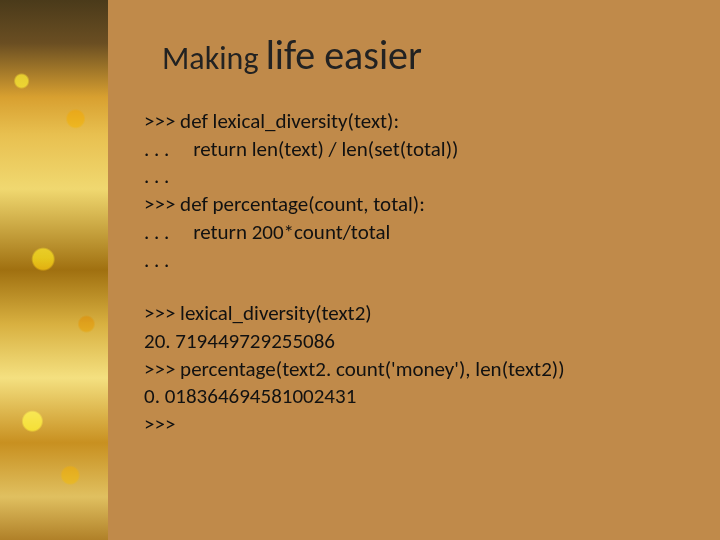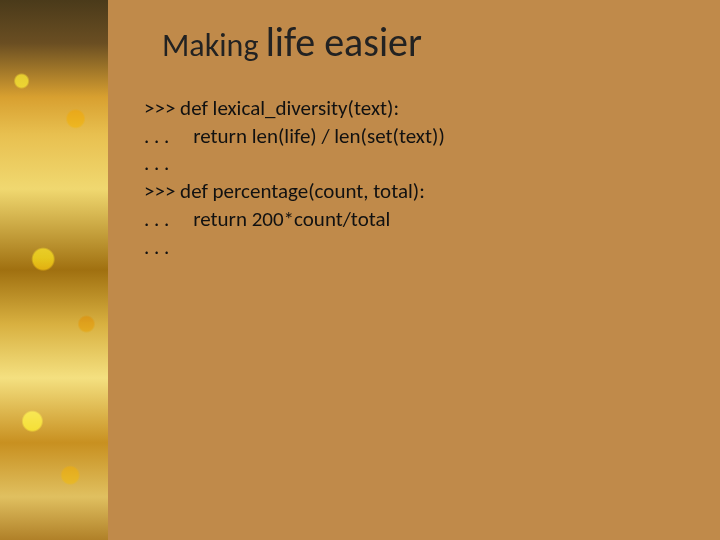--- a/index.html
+++ b/index.html
@@ -37,20 +37,21 @@
       radial-gradient(circle at 40% 48%, rgba(255,230,120,0.7) 0 10px, transparent 12px),
       radial-gradient(circle at 80% 60%, rgba(170,90,10,0.6) 0 7px, transparent 9px),
       radial-gradient(circle at 30% 78%, rgba(255,235,140,0.8) 0 9px, transparent 11px),
       radial-gradient(circle at 65% 88%, rgba(210,140,20,0.6) 0 8px, transparent 10px);
     mix-blend-mode: overlay;
   }
   .main {
     flex: 1;
     padding: 18px 40px 0 36px;
     color: #1a1a1a;
+    margin-top: 13px;
   }
   .title {
     font-size: 40px;
     font-weight: 400;
     color: #222;
     margin-bottom: 28px;
     margin-left: 18px;
     white-space: nowrap;
   }
   .title .small { font-size: 32px; }
@@ -73,20 +74,25 @@
 
 <div class="sidebar"></div>
 
 <div class="main">
 
   <h1 class="title">
     <span class="small">Making </span><span>life easier</span>
   </h1>
 
   <div class="block"><span>&gt;&gt;&gt; def lexical_diversity(text):</span>
-<span>. . .     return len(life) / len(set(text))</span>
+<span>. . .     return len(text) / len(set(total))</span>
 <span>. . .</span>
 <span>&gt;&gt;&gt; def percentage(count, total):</span>
 <span>. . .     return 200*count/total</span>
 <span>. . .</span></div>
 
+  <div class="block2"><span>&gt;&gt;&gt; lexical_diversity(text2)</span>
+<span>20. 719449729255086</span>
+<span>&gt;&gt;&gt; percentage(text2. count('money'), len(text2))</span>
+<span>0. 018364694581002431</span>
+<span>&gt;&gt;&gt;</span></div>
 
 </div>
 
 </body></html>

